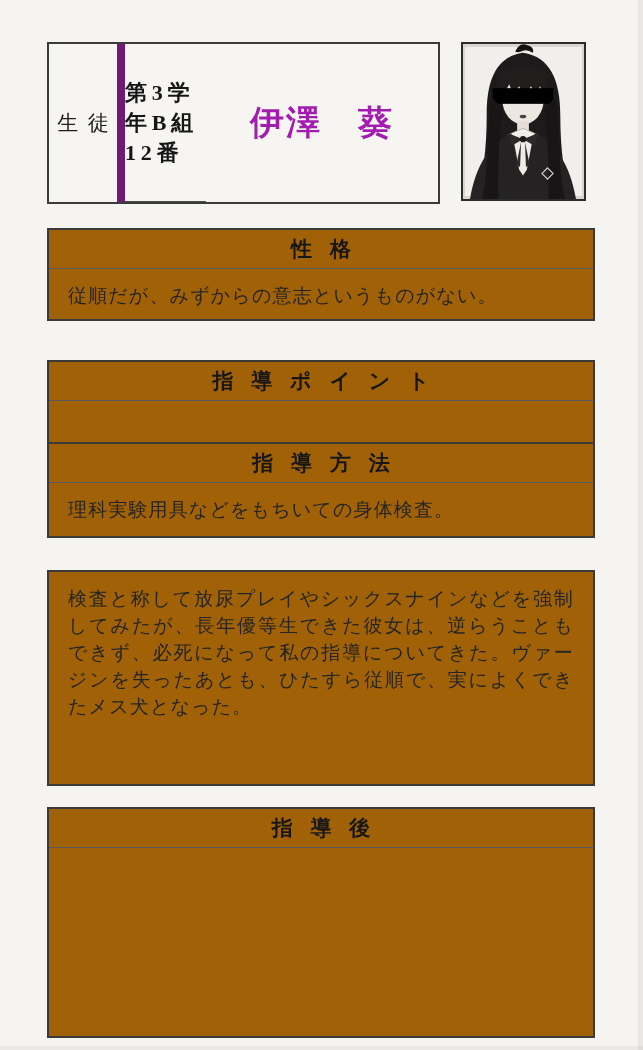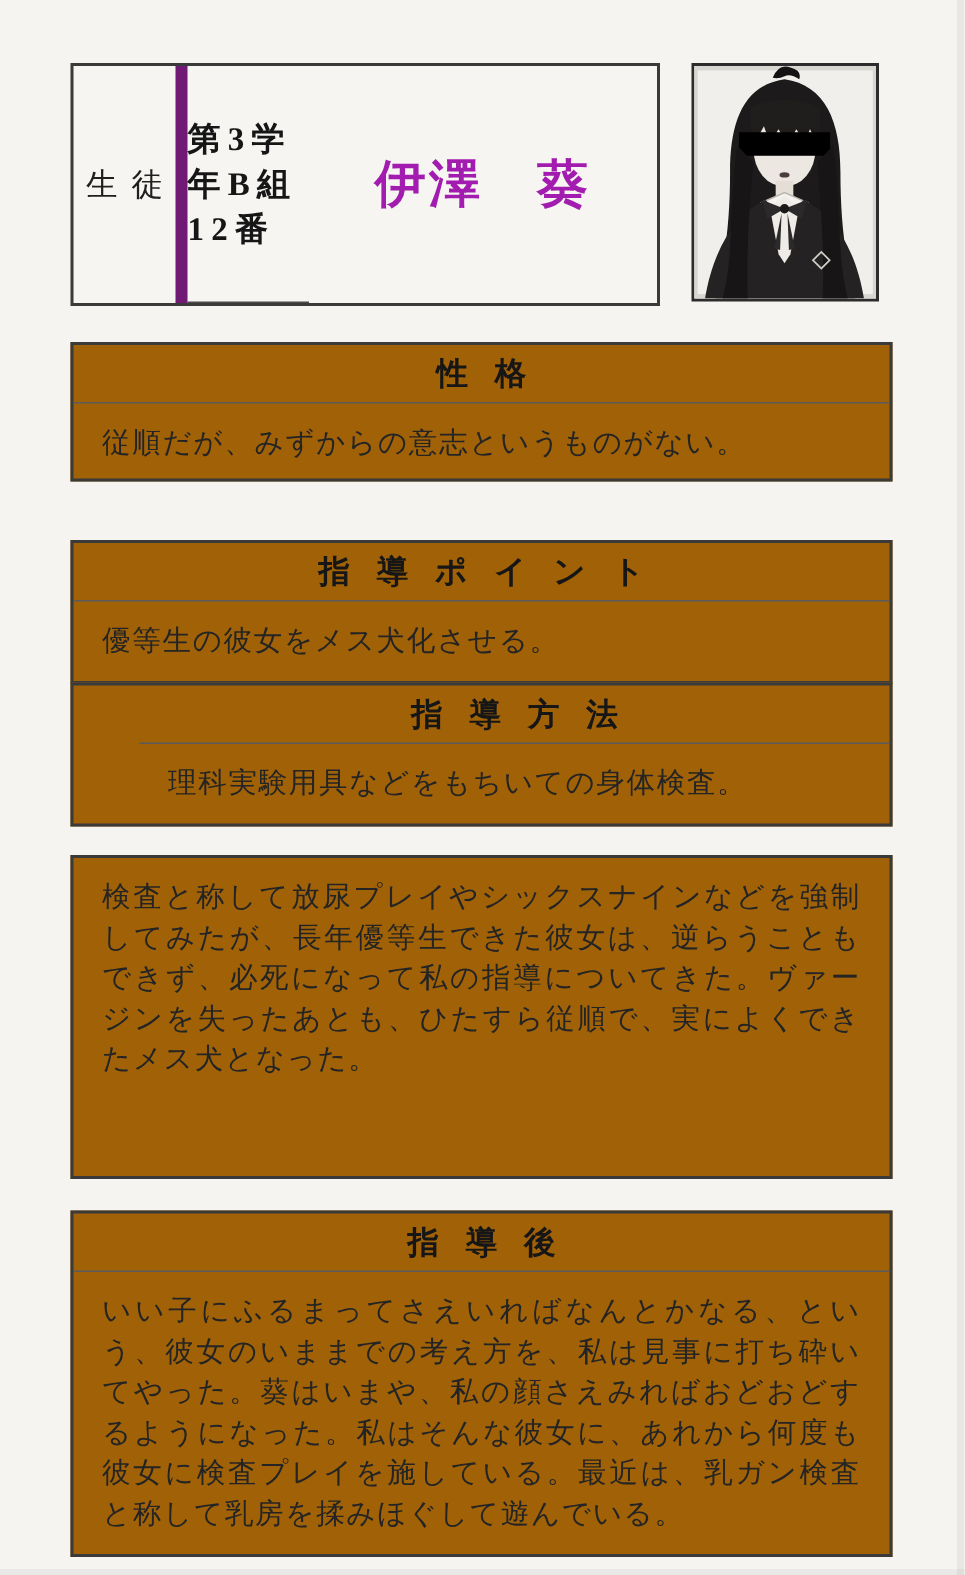--- a/index.html
+++ b/index.html
@@ -109,21 +109,21 @@
   .sec-body {
     padding: 13px 19px 0 19px;
     font-size: 19px;
     line-height: 27px;
     letter-spacing: 0.06em;
     color: #242424;
     text-align: justify;
   }
   #sec-personality     { top: 228px; height: 93px; }
   #sec-guidance-point  { top: 340px; height: 96px; margin-top: 20px; }
-  #sec-guidance-method { top: 455px; height: 96px; padding-left: 44px; }
+  #sec-guidance-method { top: 442px; height: 96px; }
   #sec-guidance-result { top: 570px; height: 216px; }
   #sec-after-guidance  { top: 807px; height: 231px; }
 </style>
 </head>
 <body>
 
 <div class="info-table">
   <div class="role-cell">
     <span class="role-label">生徒</span>
   </div>
@@ -180,35 +180,33 @@
   <div class="sec-header">
     <span class="sec-title">性格</span>
   </div>
   <div class="sec-body">従順だが、みずからの意志というものがない。</div>
 </div>
 
 <div class="section" id="sec-guidance-point">
   <div class="sec-header">
     <span class="sec-title">指導ポイント</span>
   </div>
-  <div class="sec-body">優等生の彼女をメス犬化させる。</div>
 </div>
 
 <div class="section" id="sec-guidance-method">
   <div class="sec-header">
     <span class="sec-title">指導方法</span>
   </div>
   <div class="sec-body">理科実験用具などをもちいての身体検査。</div>
 </div>
 
 <div class="section" id="sec-guidance-result">
   <div class="sec-body">検査と称して放尿プレイやシックスナインなどを強制してみたが、長年優等生できた彼女は、逆らうこともできず、必死になって私の指導についてきた。ヴァージンを失ったあとも、ひたすら従順で、実によくできたメス犬となった。</div>
 </div>
 
 <div class="section" id="sec-after-guidance">
   <div class="sec-header">
     <span class="sec-title">指導後</span>
   </div>
-  <div class="sec-body">いい子にふるまってさえいればなんとかなる、という、彼女のいままでの考え方を、私は見事に打ち砕いてやった。葵はいまや、私の顔さえみればおどおどするようになった。私はそんな彼女に、あれから何度も彼女に検査プレイを施している。最近は、乳ガン検査と称して乳房を揉みほぐして遊んでいる。</div>
 </div>
 
 <div class="scan-edge-right"></div>
 <div class="scan-edge-bottom"></div>
 
 </body></html>

